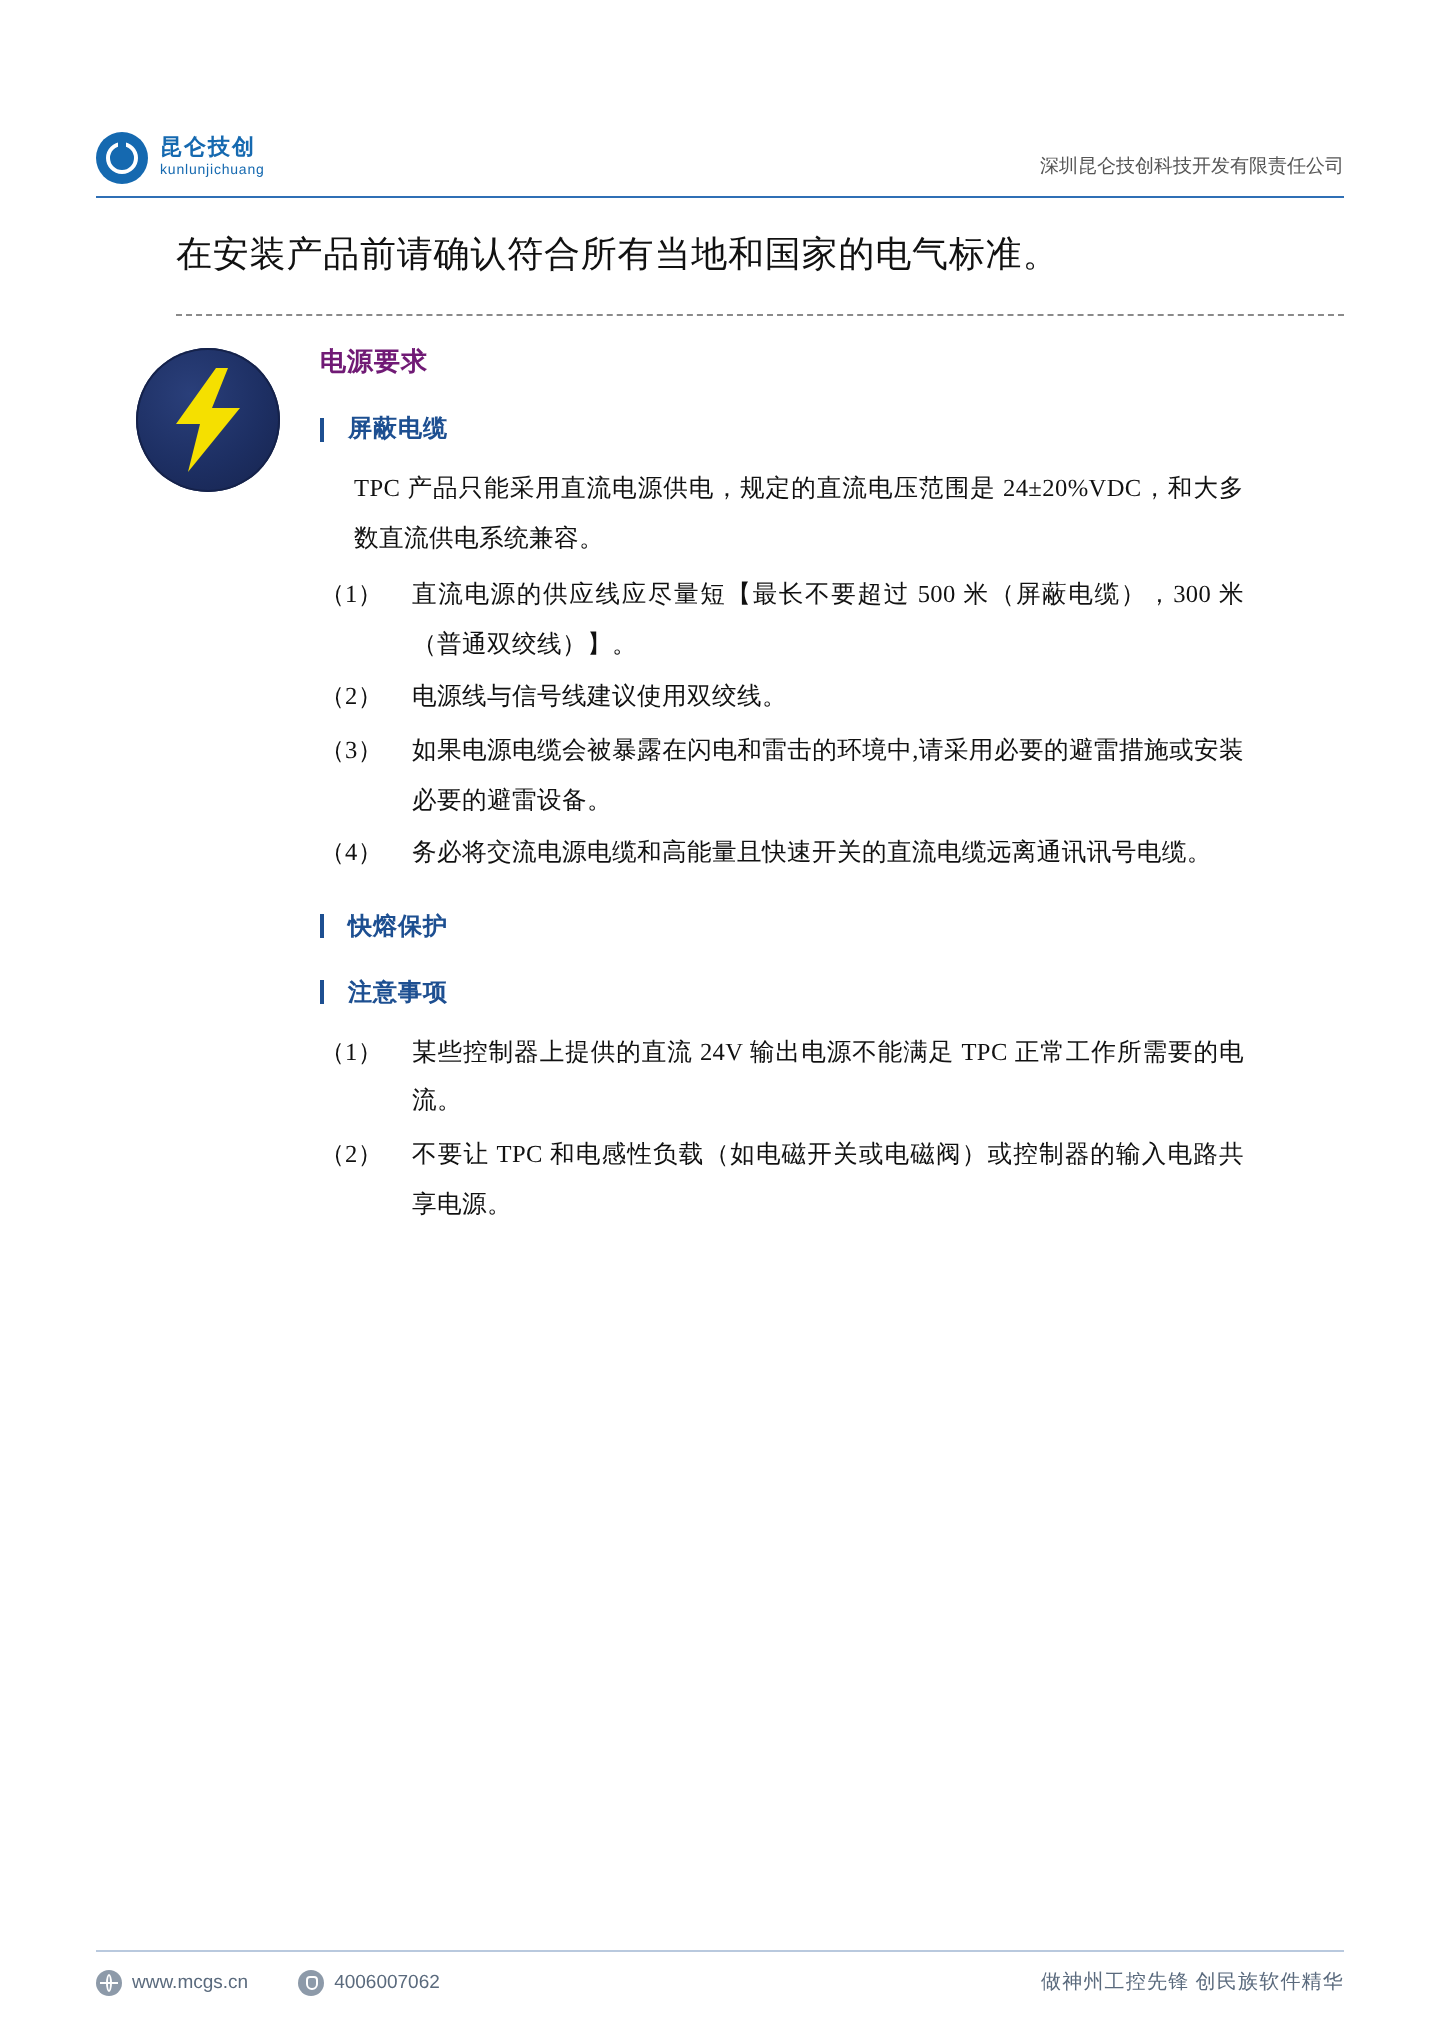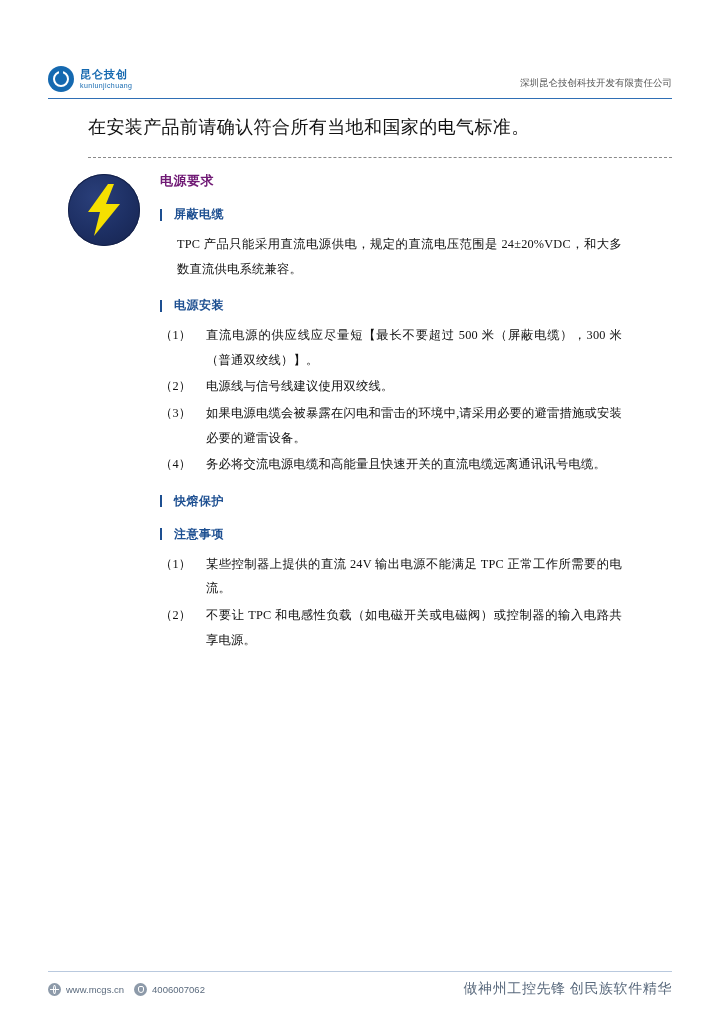--- a/index.html
+++ b/index.html
@@ -216,21 +216,21 @@
     bottom: 56px;
     border-top: 1px solid #b9c9de;
     padding-top: 8px;
     display: flex;
     align-items: center;
     justify-content: space-between;
   }
   .footer-left {
     display: flex;
     align-items: center;
-    gap: 10px;
+    gap: 25px;
   }
   .footer-item {
     display: flex;
     align-items: center;
     gap: 5px;
     font-family: "Liberation Sans", sans-serif;
     font-size: 9.5px;
     color: #5a6a7d;
   }
   .circ-icon {
@@ -267,21 +267,21 @@
     position: absolute;
     left: 3.5px;
     top: 3px;
     width: 6px;
     height: 7px;
     border: 1.5px solid #ffffff;
     border-radius: 2px 2px 3px 3px;
     box-sizing: border-box;
   }
   .footer-right {
-    font-size: 14px;
+    font-size: 10px;
     color: #5a6a7d;
     letter-spacing: 0.6px;
   }
 </style>
 </head>
 <body>
 
 <div class="page">
 
   <div class="header">
@@ -310,24 +310,20 @@
 
     <div class="content">
       <h3 class="block-title">电源要求</h3>
 
       <div class="sub-head">
         <span class="bar"></span>
         <span>屏蔽电缆</span>
       </div>
       <p class="para">TPC 产品只能采用直流电源供电，规定的直流电压范围是 24±20%VDC，和大多数直流供电系统兼容。</p>
 
-      <div class="sub-head">
-        <span class="bar"></span>
-        <span>电源安装</span>
-      </div>
 
       <ul class="list">
         <li>
           <span class="marker">（1）</span>
           <span class="txt">直流电源的供应线应尽量短【最长不要超过 500 米（屏蔽电缆），300 米（普通双绞线）】。</span>
         </li>
         <li>
           <span class="marker">（2）</span>
           <span class="txt">电源线与信号线建议使用双绞线。</span>
         </li>

